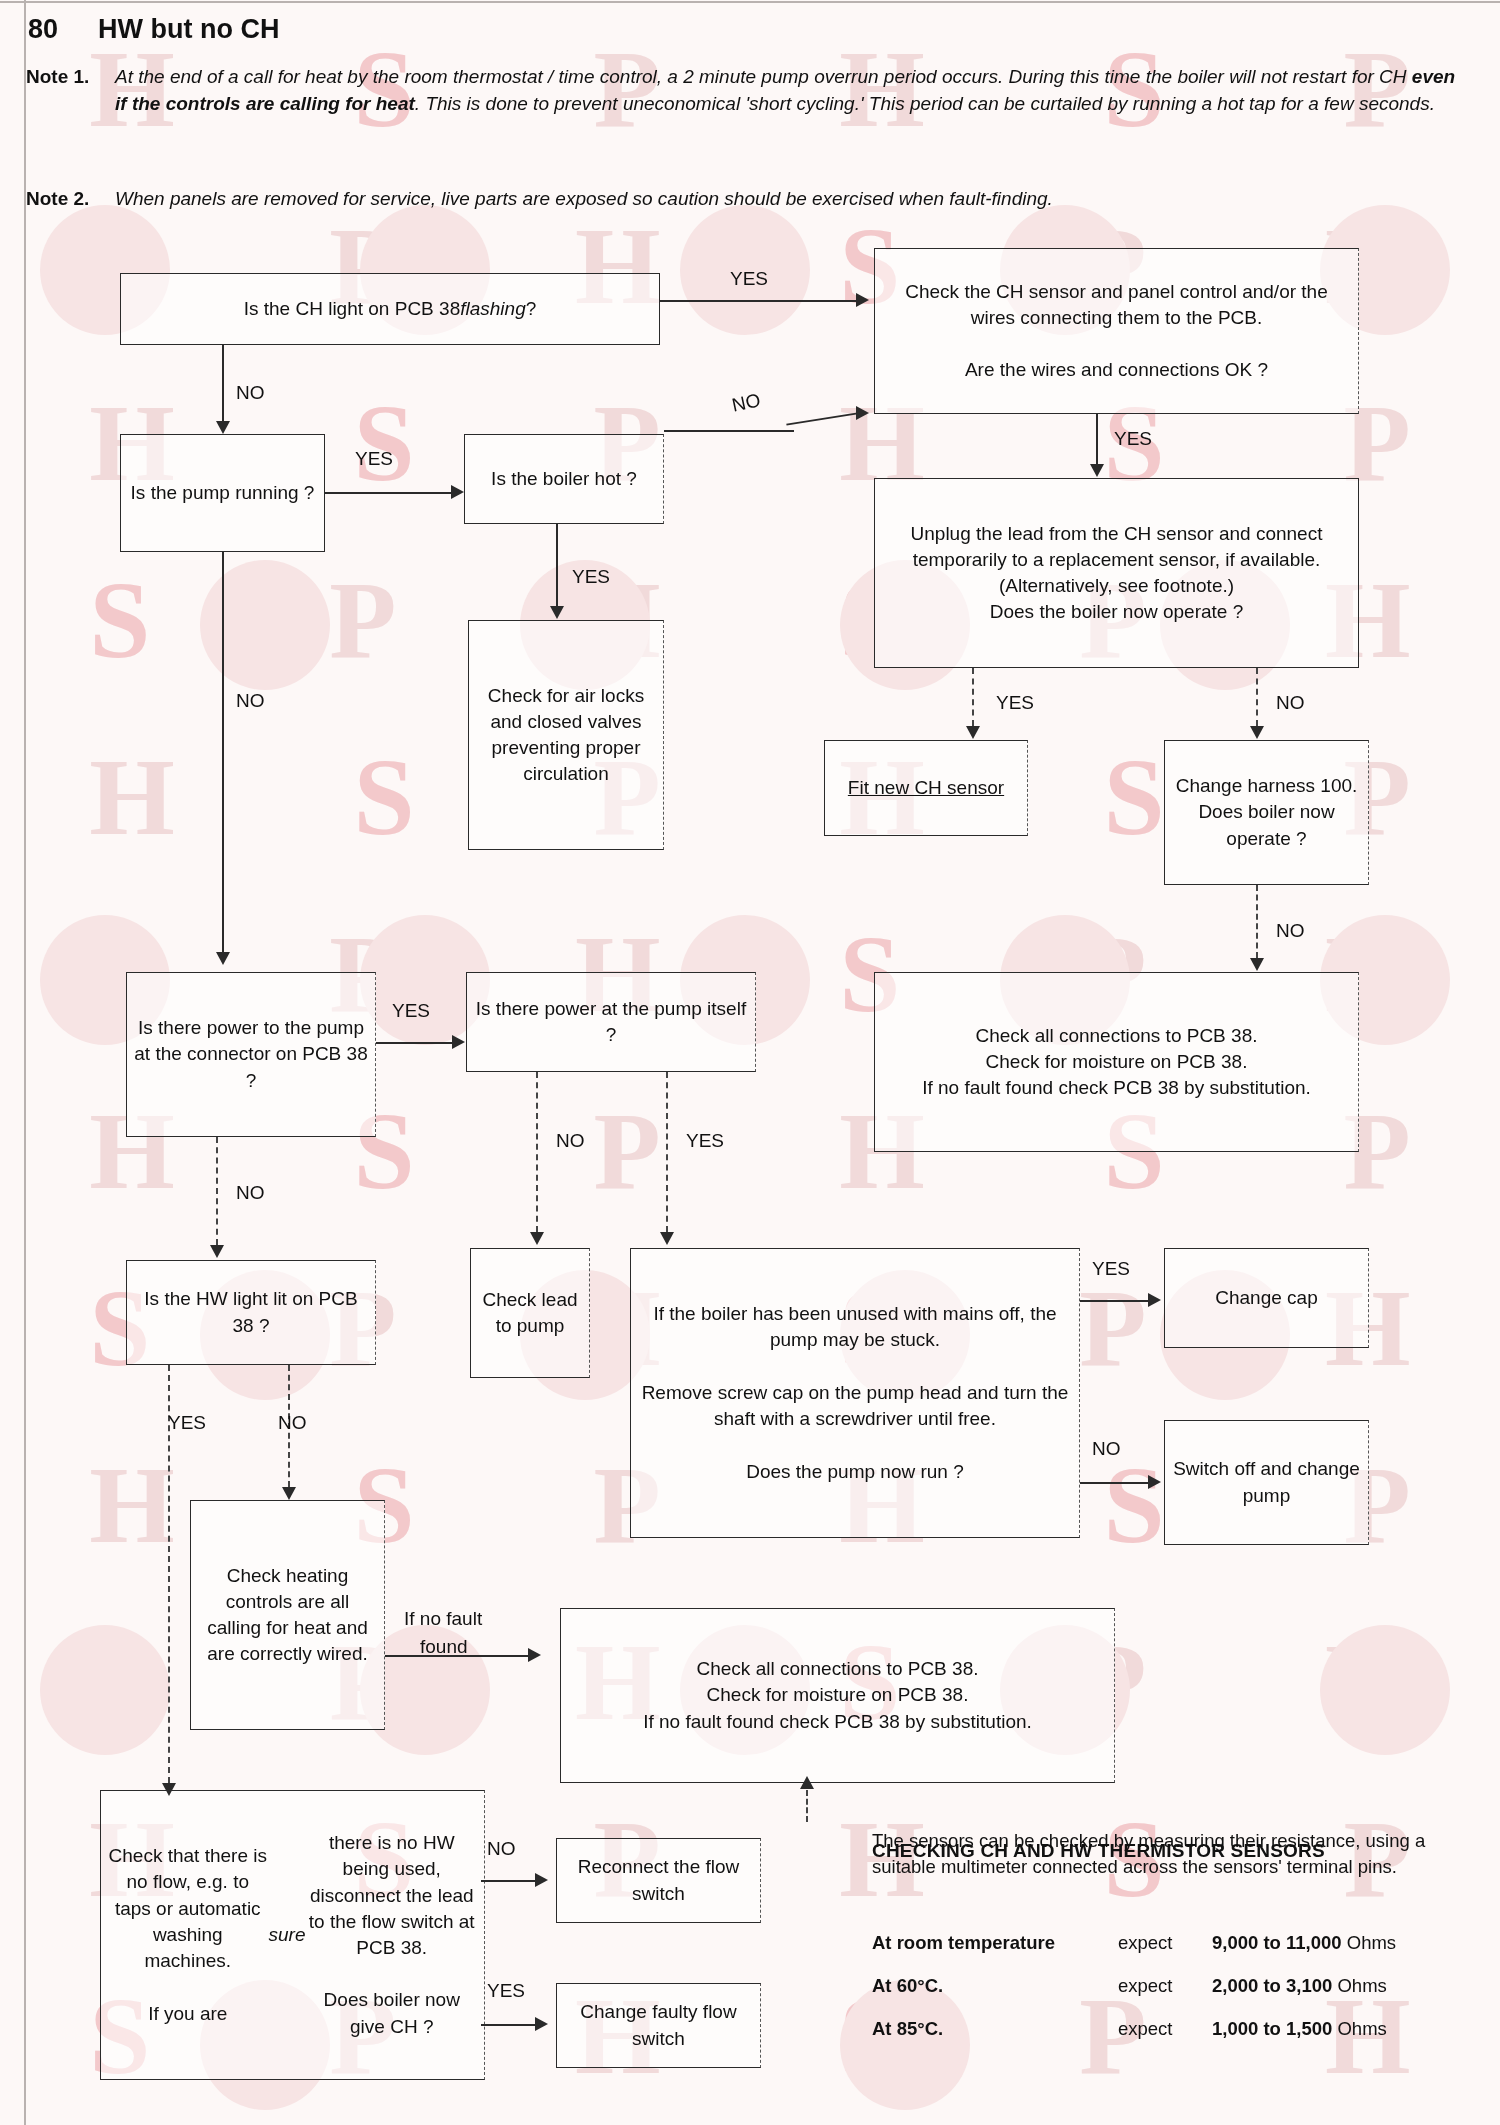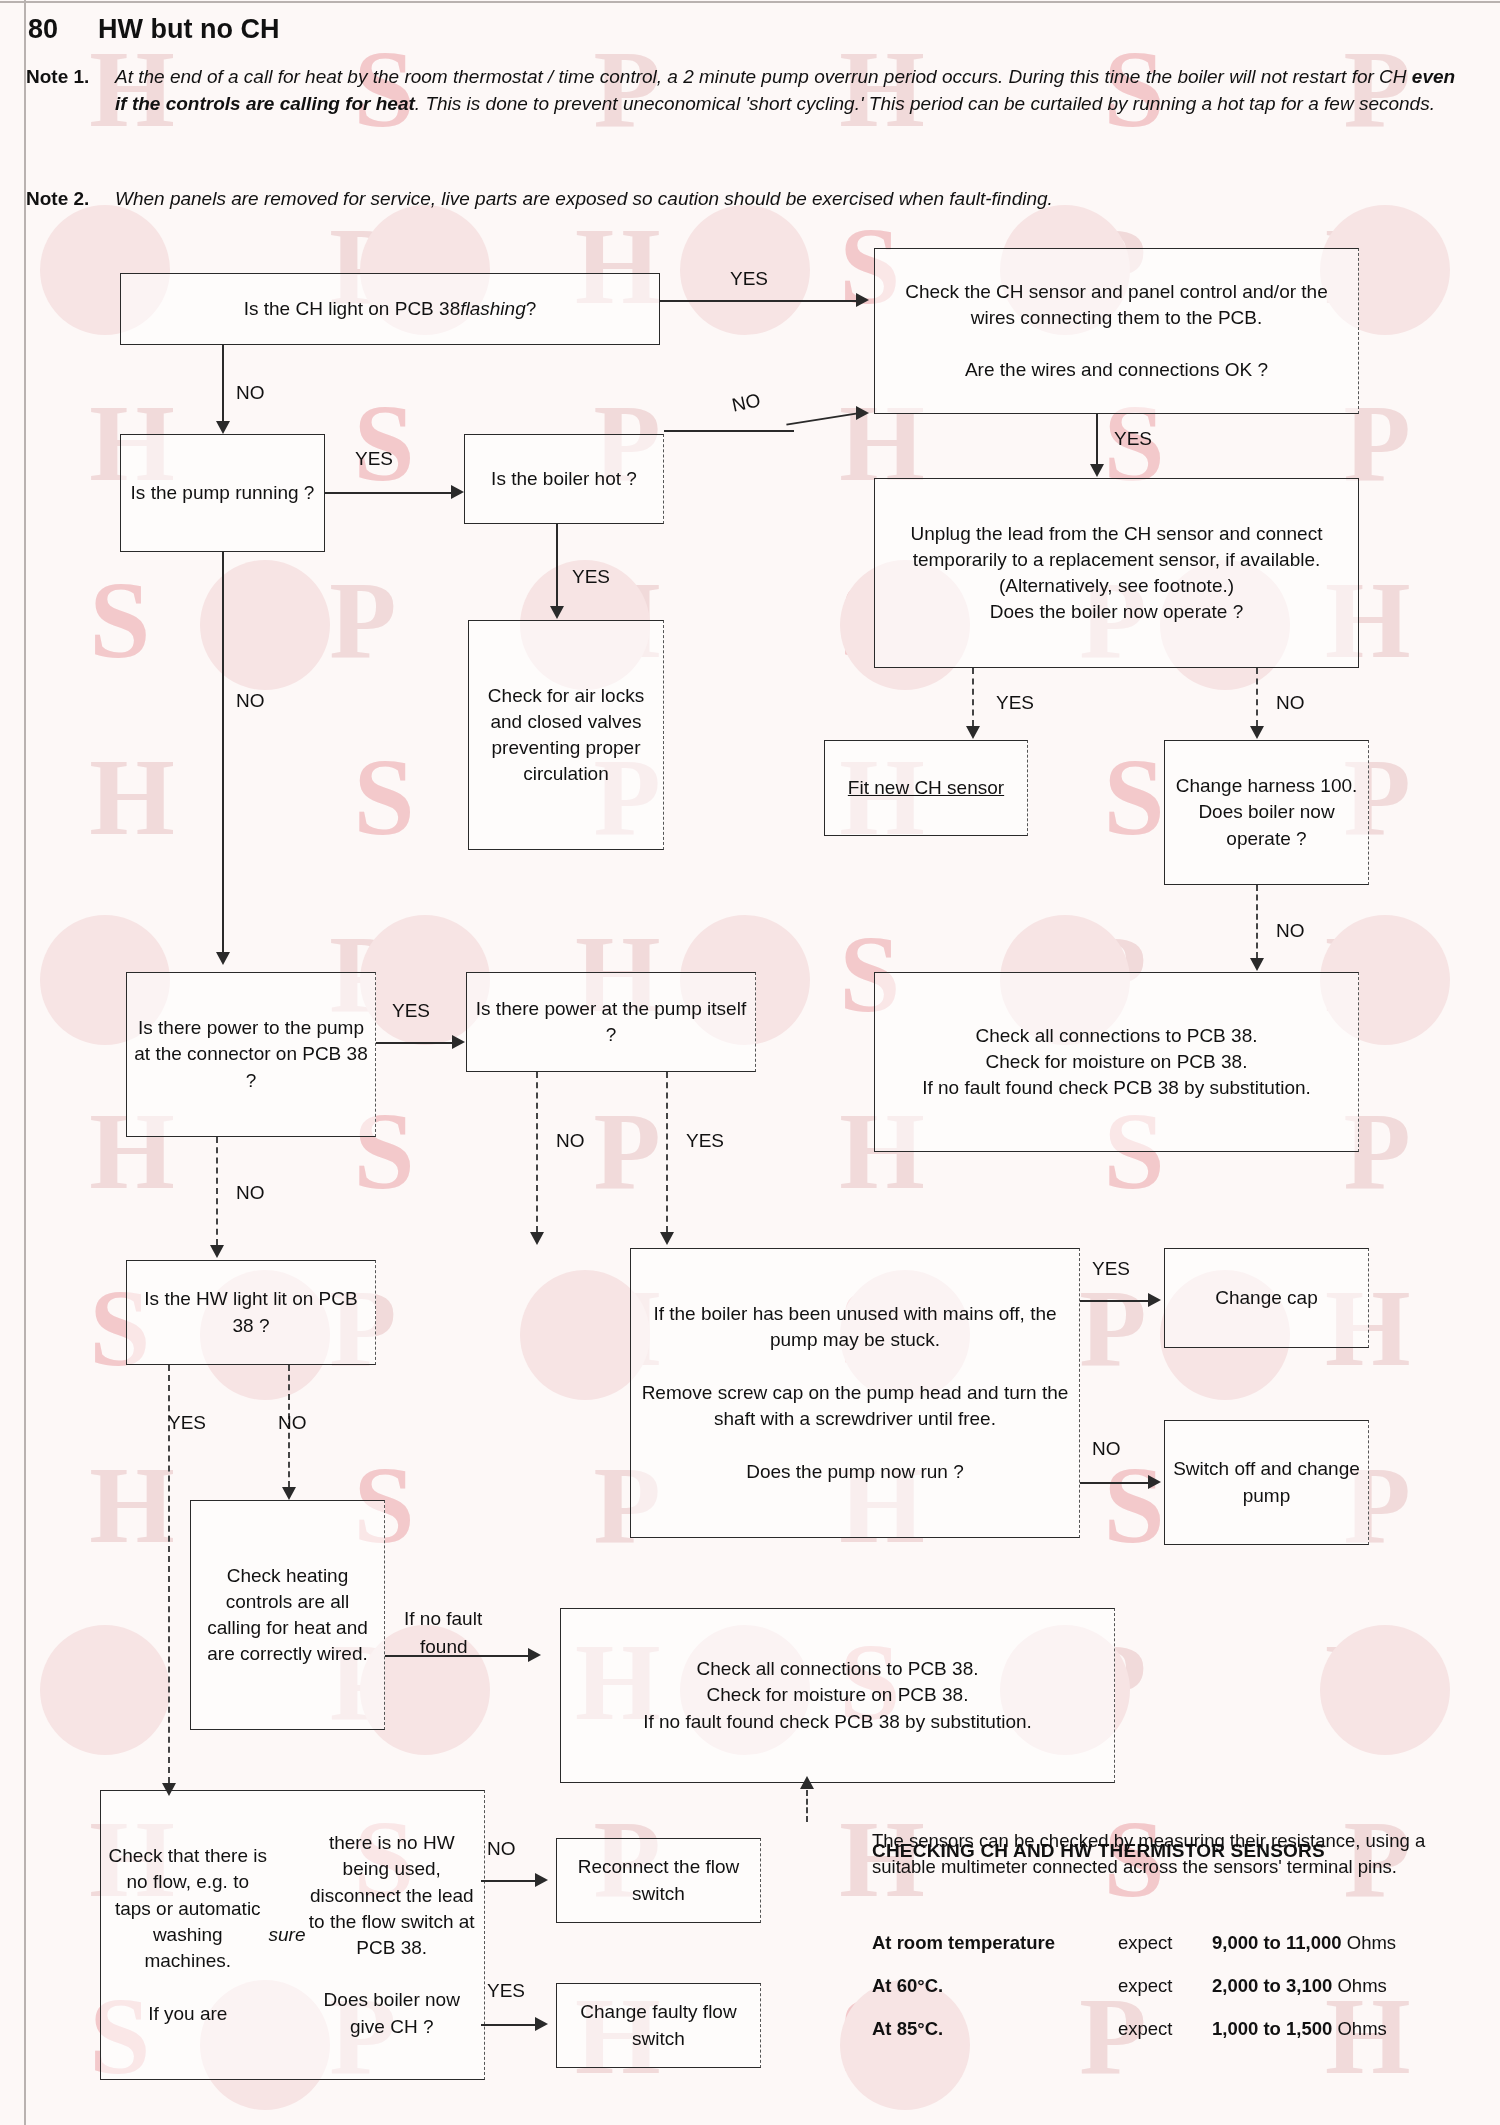--- a/index.html
+++ b/index.html
@@ -281,20 +281,21 @@
   <div class="box dashedr" id="n8" style="left:1164px;top:740px; width:205px; height:145px;">Change harness 100.<br>Does boiler now operate ?</div>
 
   <div class="box dashedr" id="n9" style="left:126px; top:972px; width:250px; height:165px;">Is there power to the pump at the connector  on PCB 38 ?</div>
 
   <div class="box dashedr" id="n10" style="left:466px;top:972px; width:290px; height:100px;">Is there power at the pump itself ?</div>
 
   <div class="box dashedr" id="n11" style="left:874px;top:972px; width:485px; height:180px;">Check all connections to PCB 38.<br>Check for moisture on PCB 38.<br>If no fault found check PCB 38 by substitution.</div>
 
   <div class="box dashedr" id="n12" style="left:126px;top:1260px; width:250px; height:105px;">Is the HW light lit on PCB 38 ?</div>
 
+  <div class="box dashedr" id="n13" style="left:470px;top:1248px; width:120px; height:130px;">Check lead to pump</div>
 
   <div class="box dashedr" id="n14" style="left:630px;top:1248px; width:450px; height:290px;">If the boiler has been unused with mains off, the pump may be stuck.<br><br>Remove screw cap on the pump head and turn the shaft with a screwdriver until free.<br><br>Does the pump now run ?</div>
 
   <div class="box dashedr" id="n15" style="left:1164px;top:1248px; width:205px; height:100px;">Change cap</div>
 
   <div class="box dashedr" id="n16" style="left:1164px;top:1420px; width:205px; height:125px;">Switch off and change pump</div>
 
   <div class="box dashedr" id="n17" style="left:190px;top:1500px; width:195px; height:230px;">Check heating controls are all calling for heat and are correctly wired.</div>
 
   <div class="box dashedr" id="n18" style="left:560px;top:1608px; width:555px; height:175px;">Check all connections to PCB 38.<br>Check for moisture on PCB 38.<br>If no fault found check PCB 38 by substitution.</div>

